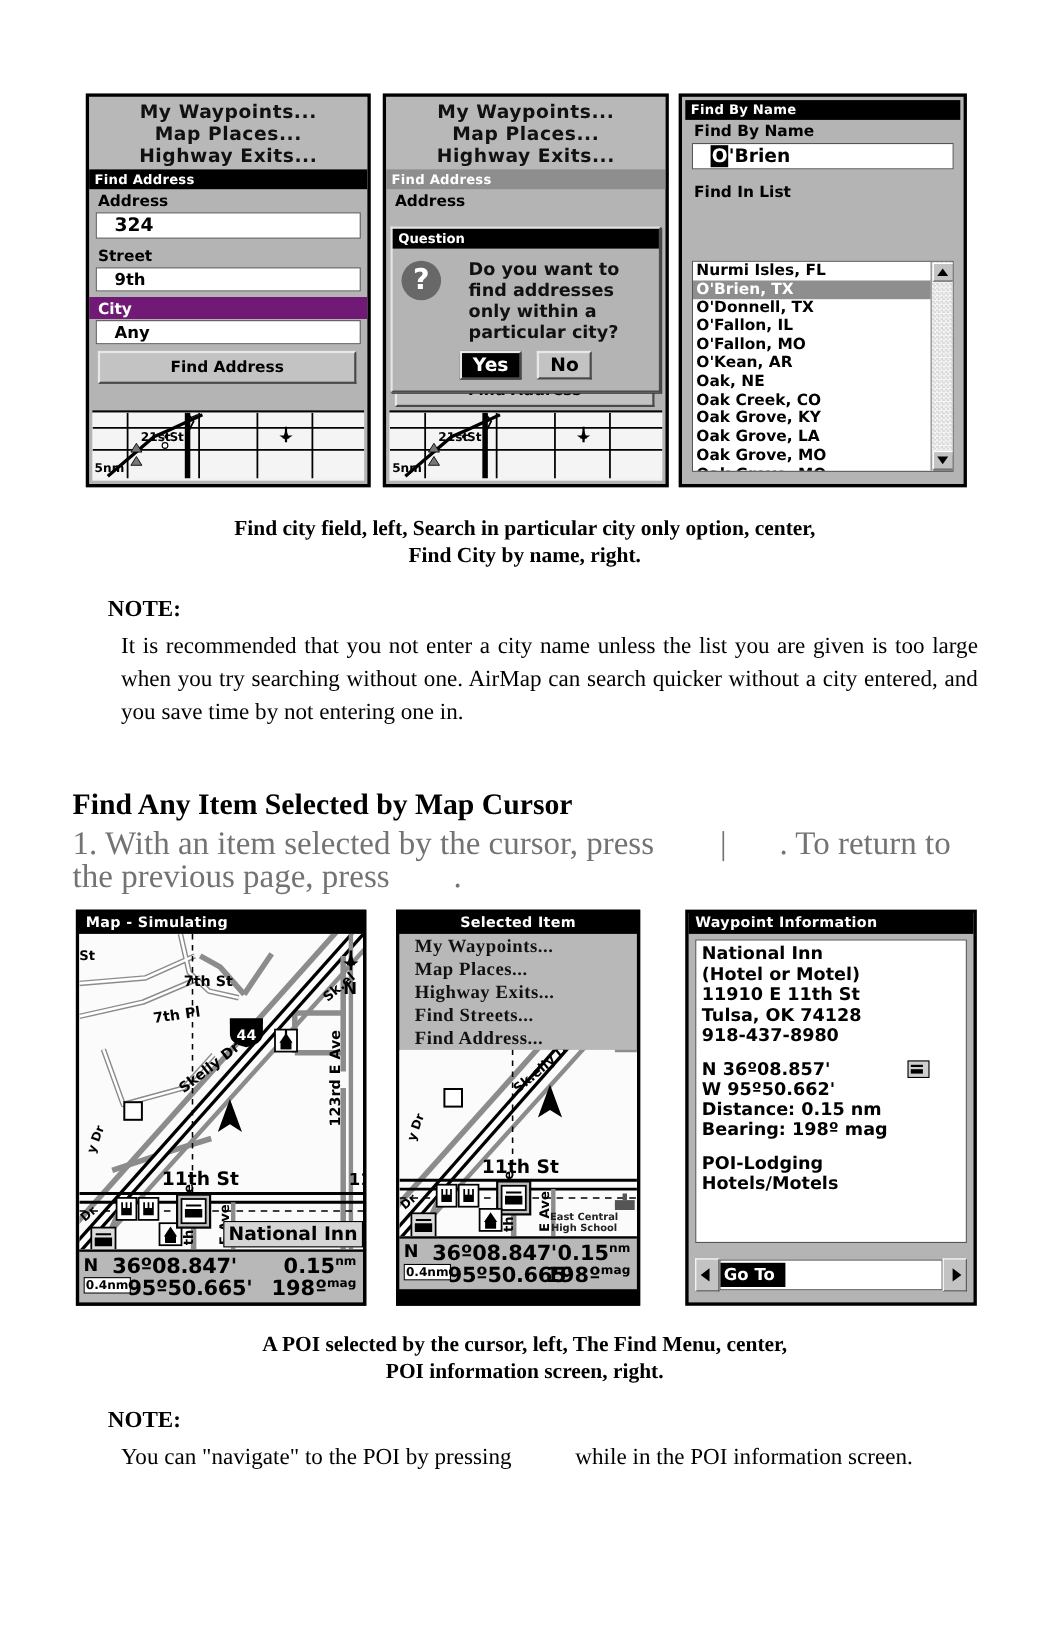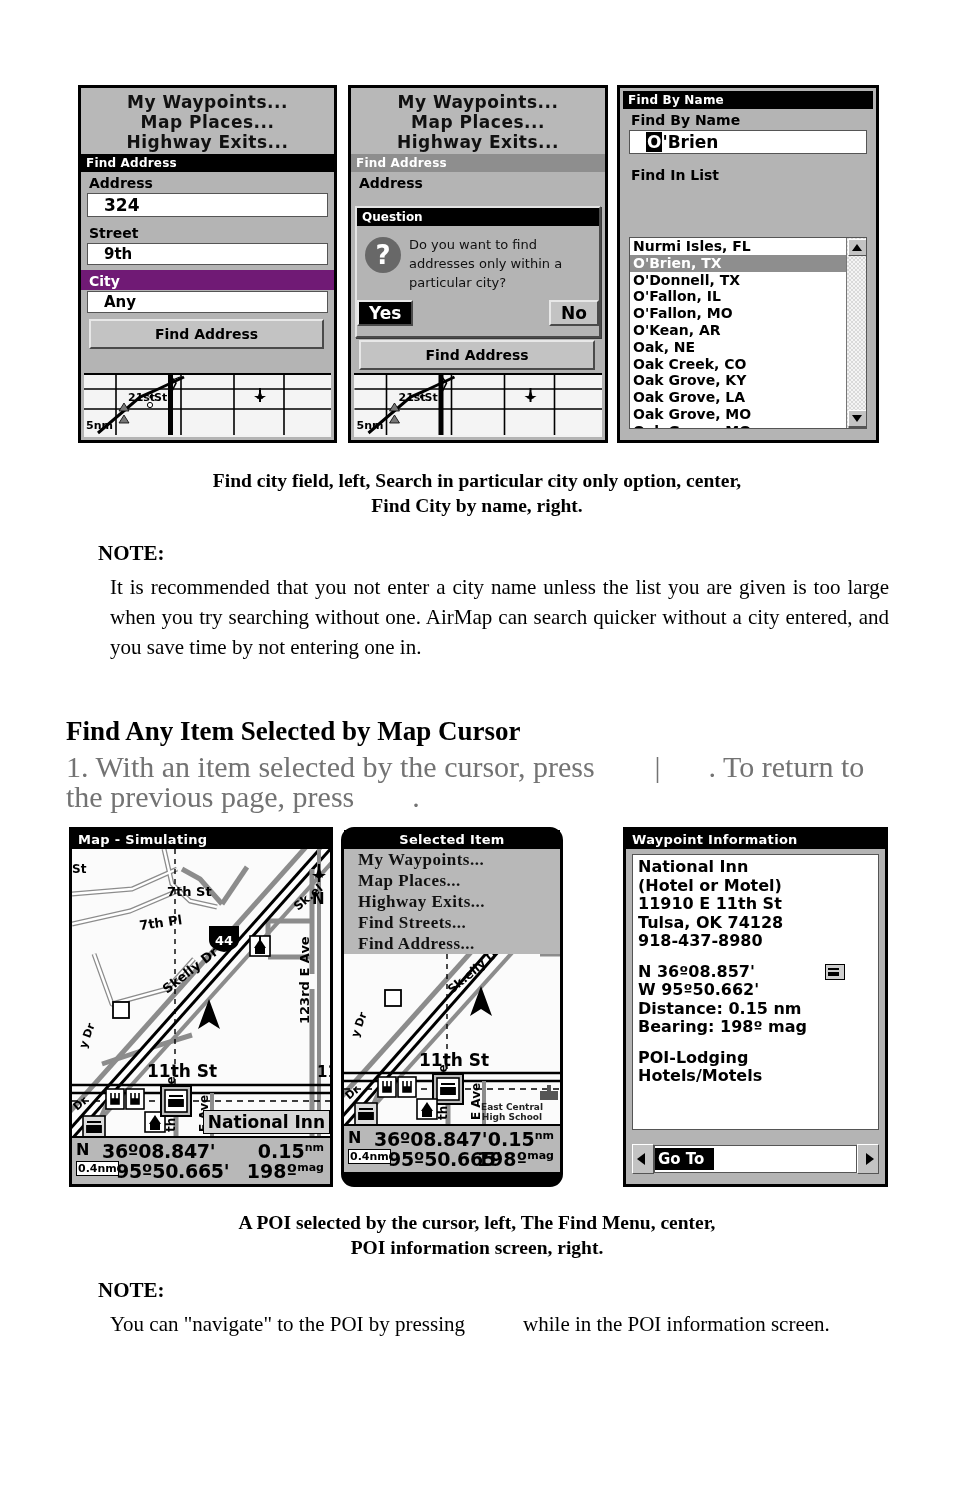--- a/index.html
+++ b/index.html
@@ -71,22 +71,22 @@
     box-shadow:1px 1px 0 #3a3a3a;
   }
   .dlg-title{background:#000;color:#fff;font-size:12px;font-weight:bold;padding:2px 5px;}
   .dlg-body{display:flex;padding:9px 6px 4px 6px;}
   .qmark{
     flex:0 0 auto;width:36px;height:36px;border-radius:50%;
     background:#686868;color:#fff;font-size:26px;font-weight:bold;
     text-align:center;line-height:36px;margin:2px 8px 0 2px;
     font-family:"DejaVu Sans", sans-serif;
   }
-  .dlg-text{font-size:13px;font-weight:normal;line-height:19px;color:#111;}
-  .dlg-buttons{display:flex;justify-content:space-between;gap:14px;padding:4px 0 10px 0;}
+  .dlg-text{font-size:16px;font-weight:bold;line-height:19px;color:#111;margin-left:17px;}
+  .dlg-buttons{display:flex;justify-content:center;gap:14px;padding:4px 0 10px 0;}
   .dlg-btn{
     background:#c3c3c3;border:2px solid;
     border-color:#e8e8e8 #4a4a4a #4a4a4a #e8e8e8;
     font-size:17px;font-weight:bold;padding:1px 10px;color:#000;
   }
   .dlg-btn.sel{background:#000;color:#fff;border-color:#e8e8e8 #4a4a4a #4a4a4a #e8e8e8;}
 
   
   .fbn-wrap{position:absolute;left:3px;right:3px;top:3px;bottom:3px;background:#b4b4b4;}
   .listbox{
@@ -117,21 +117,21 @@
   .sbtn.up i{border-bottom:7px solid #000;}
   .sbtn.down i{border-top:7px solid #000;}
   .sthumb{
     position:absolute;left:1px;width:17px;height:13px;background:#c3c3c3;
     border:1px solid;border-color:#fff #555 #555 #fff;top:175px;
   }
 
   
   .mapscreen{position:absolute;top:0;background:#000;border:3px solid #000;box-sizing:border-box;}
   .ms1{left:0;width:264px;height:360px;}
-  .ms2{left:272px;width:222px;height:360px;border-radius:13px;}
+  .ms2{left:291px;width:222px;height:360px;}
   .ms3{left:554px;width:265px;height:360px;}
 
   .ms-title{
     background:#000;color:#fff;font-family:"DejaVu Sans",sans-serif;
     font-size:13px;font-weight:bold;padding:2px 6px;letter-spacing:.3px;
   }
   .ms-canvas{position:relative;background:#fafafa;overflow:hidden;}
   .ms-status{
     background:#b8b8b8;font-family:"DejaVu Sans",sans-serif;
     position:relative;height:46px;border-top:2px solid #000;

